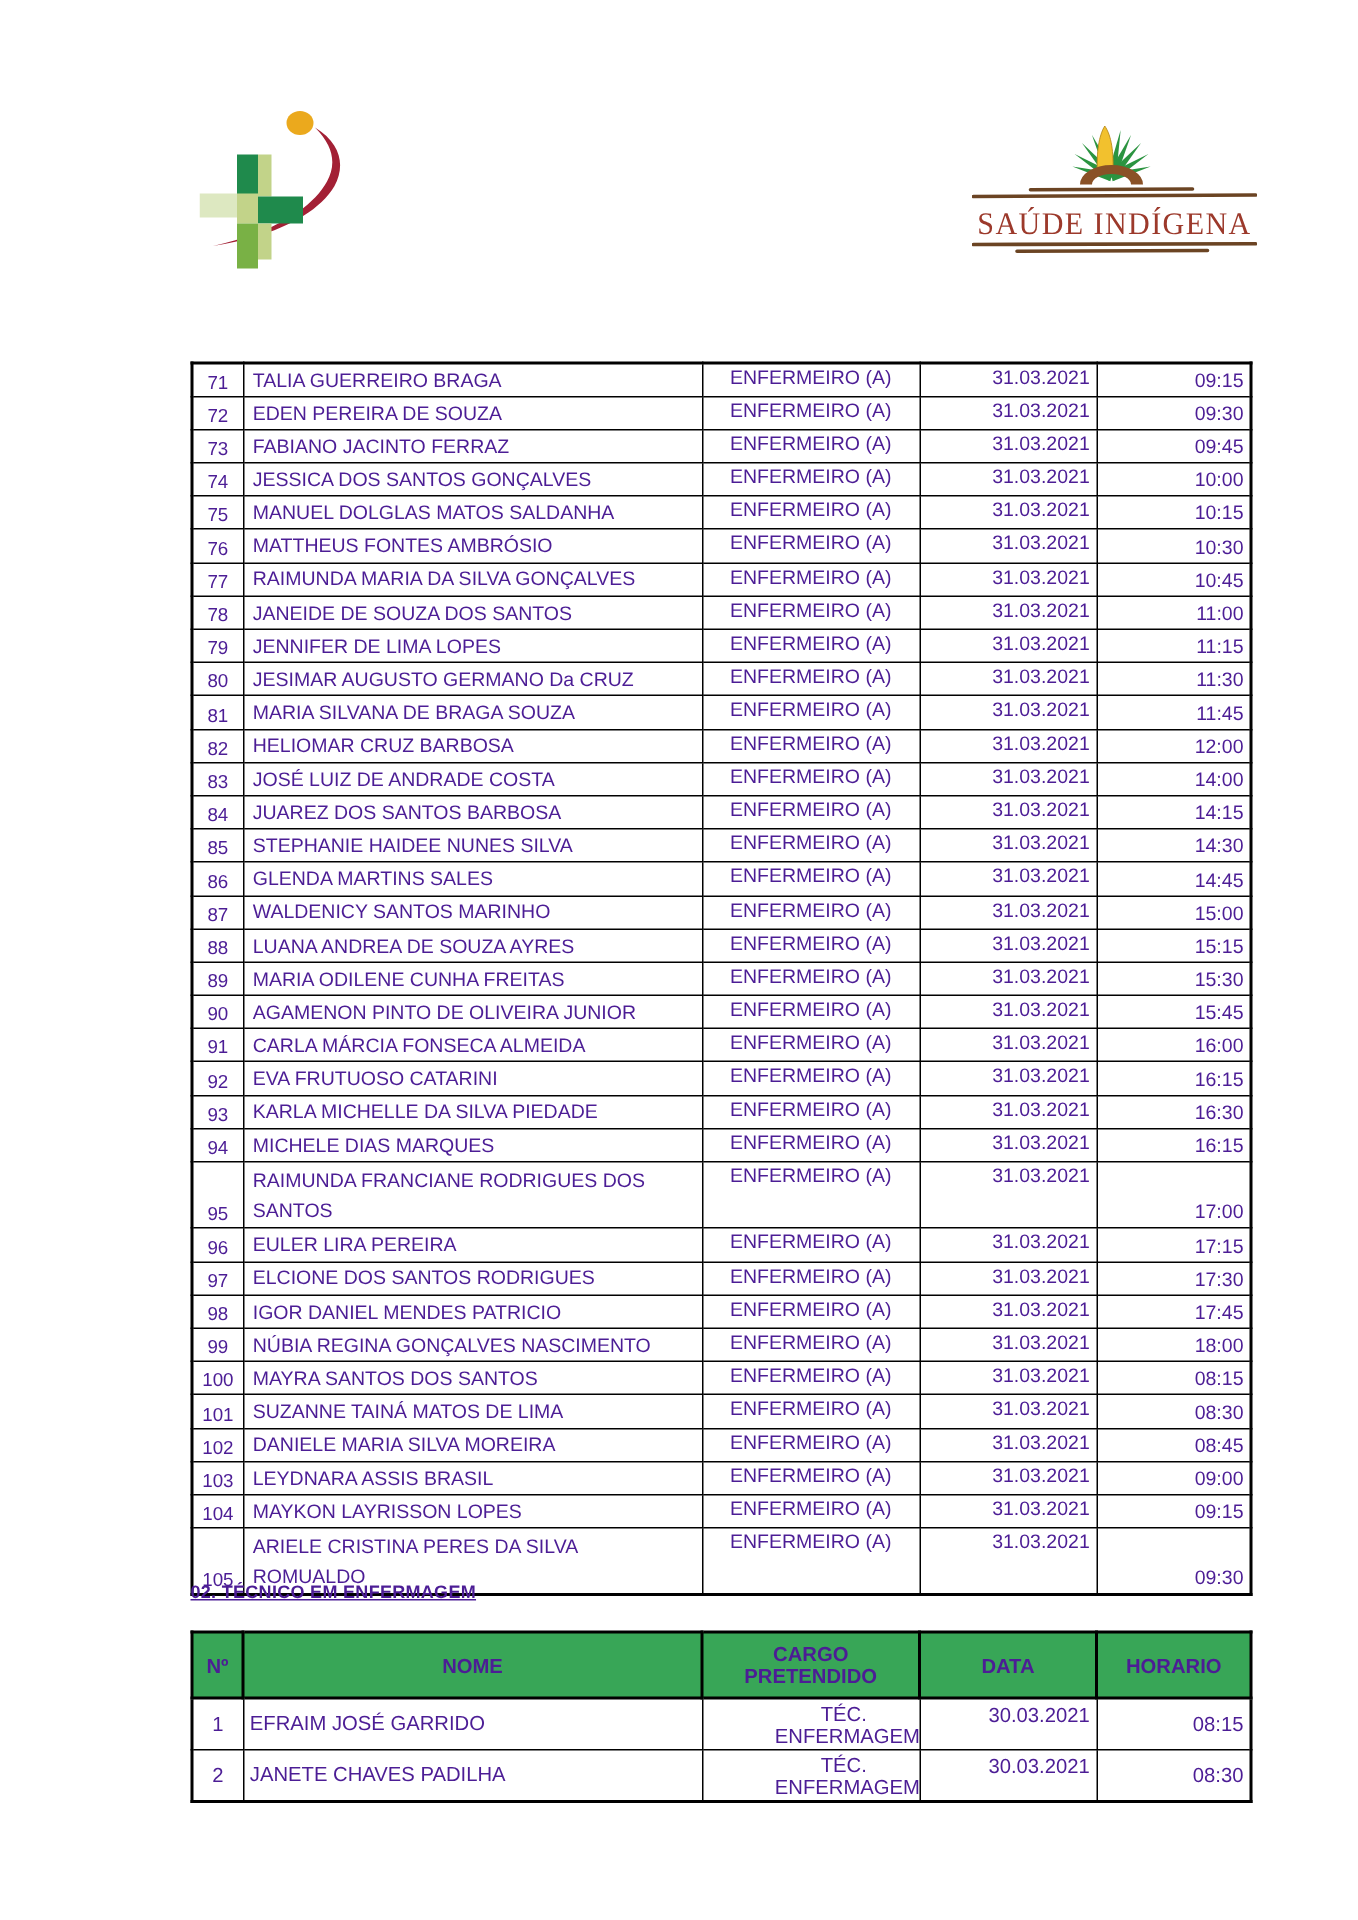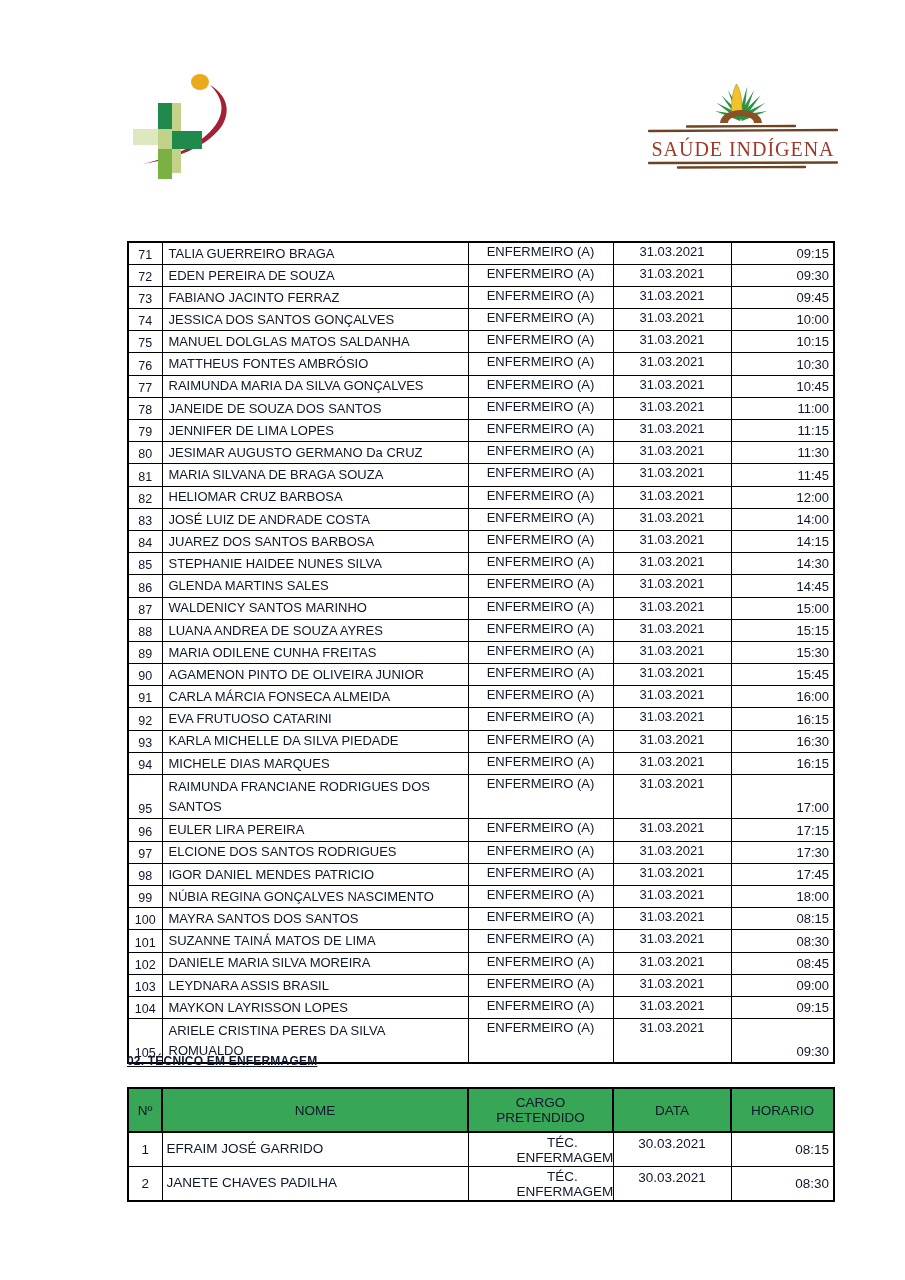--- a/index.html
+++ b/index.html
@@ -13,42 +13,42 @@
     --logo-yellow:#eba91d;
     --indigena-green:#2b9440;
     --indigena-yellow:#f2c12e;
     --indigena-brown:#6b4423;
     --indigena-arch:#8a5126;
     --indigena-text:#9c392b;
   }
   html,body{margin:0;padding:0;background:#e8e8e8;}
   .page{
     position:relative;width:905px;height:1280px;background:#ffffff;
-    font-family:"Liberation Sans",sans-serif;color:#0f172a;overflow:hidden;margin:0 auto;
+    font-family:"Liberation Sans",sans-serif;color:#4c1d95;overflow:hidden;margin:0 auto;
   }
   table{border-collapse:collapse;table-layout:fixed;}
   
   .roster{position:absolute;left:127px;top:193px;width:706px;border:2px solid var(--border-black);margin-top:48px;}
   .roster td{border:1px solid var(--border-black);font-size:13px;padding:0 4px;overflow:hidden;}
   .roster tr{height:22.2px;}
   .roster tr.tall{height:44.4px;}
   td.num{text-align:center;vertical-align:bottom;padding-bottom:2px;font-size:12.5px;}
   td.name{text-align:left;vertical-align:middle;white-space:pre-line;line-height:1.5;padding-left:6px;}
   td.cargo{text-align:center;vertical-align:top;padding-top:1px;}
-  td.date{text-align:center;vertical-align:top;padding-top:1px;}
+  td.date{text-align:right;vertical-align:top;padding-top:1px;}
   td.time{text-align:right;vertical-align:bottom;padding-bottom:3px;}
   
   .section-title{
     position:absolute;left:127px;top:1054px;font-size:12px;font-weight:bold;
     text-decoration:underline;letter-spacing:.2px;
   }
   .tec{position:absolute;left:127px;top:1087px;width:706px;border:2px solid var(--border-black);}
   .tec th{
     background:var(--header-green);border:2px solid var(--border-black);
-    font-size:13.5px;font-weight:normal;height:40px;text-align:center;vertical-align:middle;
+    font-size:13.5px;font-weight:bold;height:40px;text-align:center;vertical-align:middle;
   }
   .tec td{border:1px solid var(--border-black);font-size:13.5px;height:30px;padding:0 4px;}
   .tec td.num{vertical-align:middle;padding-bottom:0;}
   .tec td.name{vertical-align:middle;}
   .tec td.cargo{vertical-align:middle;padding-top:0;padding-left:48px;}
   .tec td.date{vertical-align:top;padding-top:3px;}
   .tec td.time{vertical-align:middle;padding-bottom:0;}
   
   .logo-left{position:absolute;left:133px;top:67px;width:100px;height:115px;}
   .logo-right{position:absolute;left:648px;top:76px;width:190px;height:97px;}

